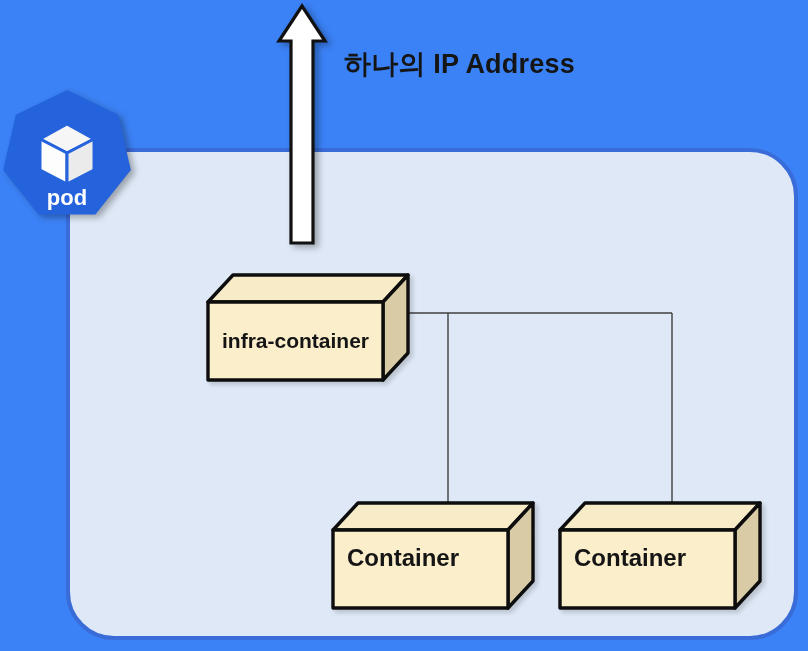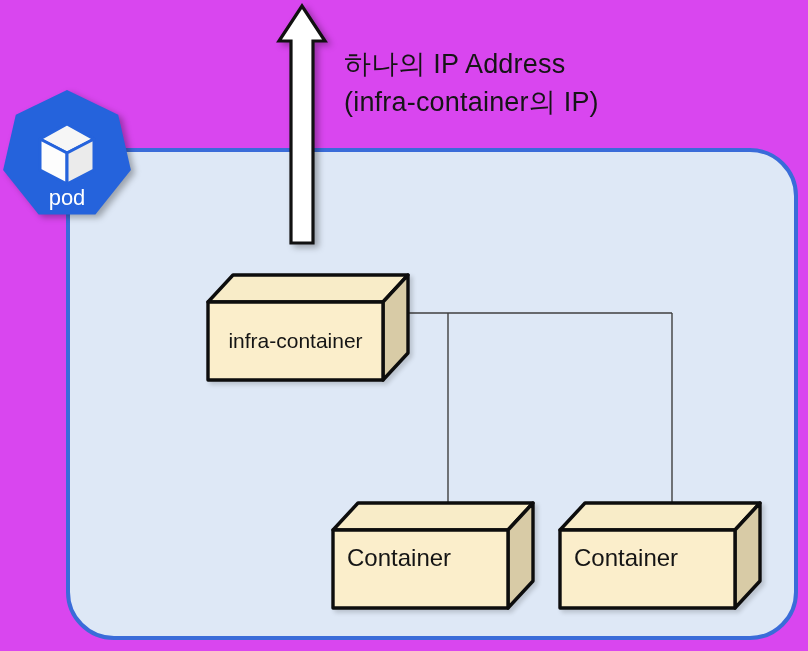--- a/index.html
+++ b/index.html
@@ -1,22 +1,23 @@
 <!DOCTYPE html>
 <html><head>
 <meta charset="utf-8">
 <style>
   html, body { margin: 0; padding: 0; background: #ffffff; }
   .canvas {
     position: relative;
     width: 808px;
     height: 651px;
-    background: #d946ef;
+    background: #3b82f6;
     overflow: hidden;
     font-family: "Liberation Sans", "DejaVu Sans", sans-serif;
+    font-weight: bold;
   }
   svg.diagram { position: absolute; left: 0; top: 0; }
   .overlay { position: absolute; color: #151515; }
   .annot {
     left: 344px; top: 45px;
     font-size: 27px; line-height: 38px;
     letter-spacing: 0.2px;
     white-space: nowrap;
   }
   .pod-label {
@@ -77,21 +78,20 @@
       <g stroke="#2563DC" stroke-width="3" stroke-linejoin="round">
         <polygon points="67,124 94,139 67,153 40,139" fill="#F6F6F6"></polygon>
         <polygon points="40,139 67,153 67,184 40,170" fill="#FDFDFD"></polygon>
         <polygon points="94,139 67,153 67,184 94,170" fill="#EBEBEB"></polygon>
       </g>
     </g>
   </svg>
 
   <div class="overlay annot">
     <div>하나의 IP Address</div>
-    <div>(infra-container의 IP)</div>
   </div>
 
   <div class="overlay pod-label">pod</div>
 
   <div class="overlay infra-label">infra-container</div>
 
   <div class="overlay container-label c1">
     <div>Container</div>
   </div>
 

